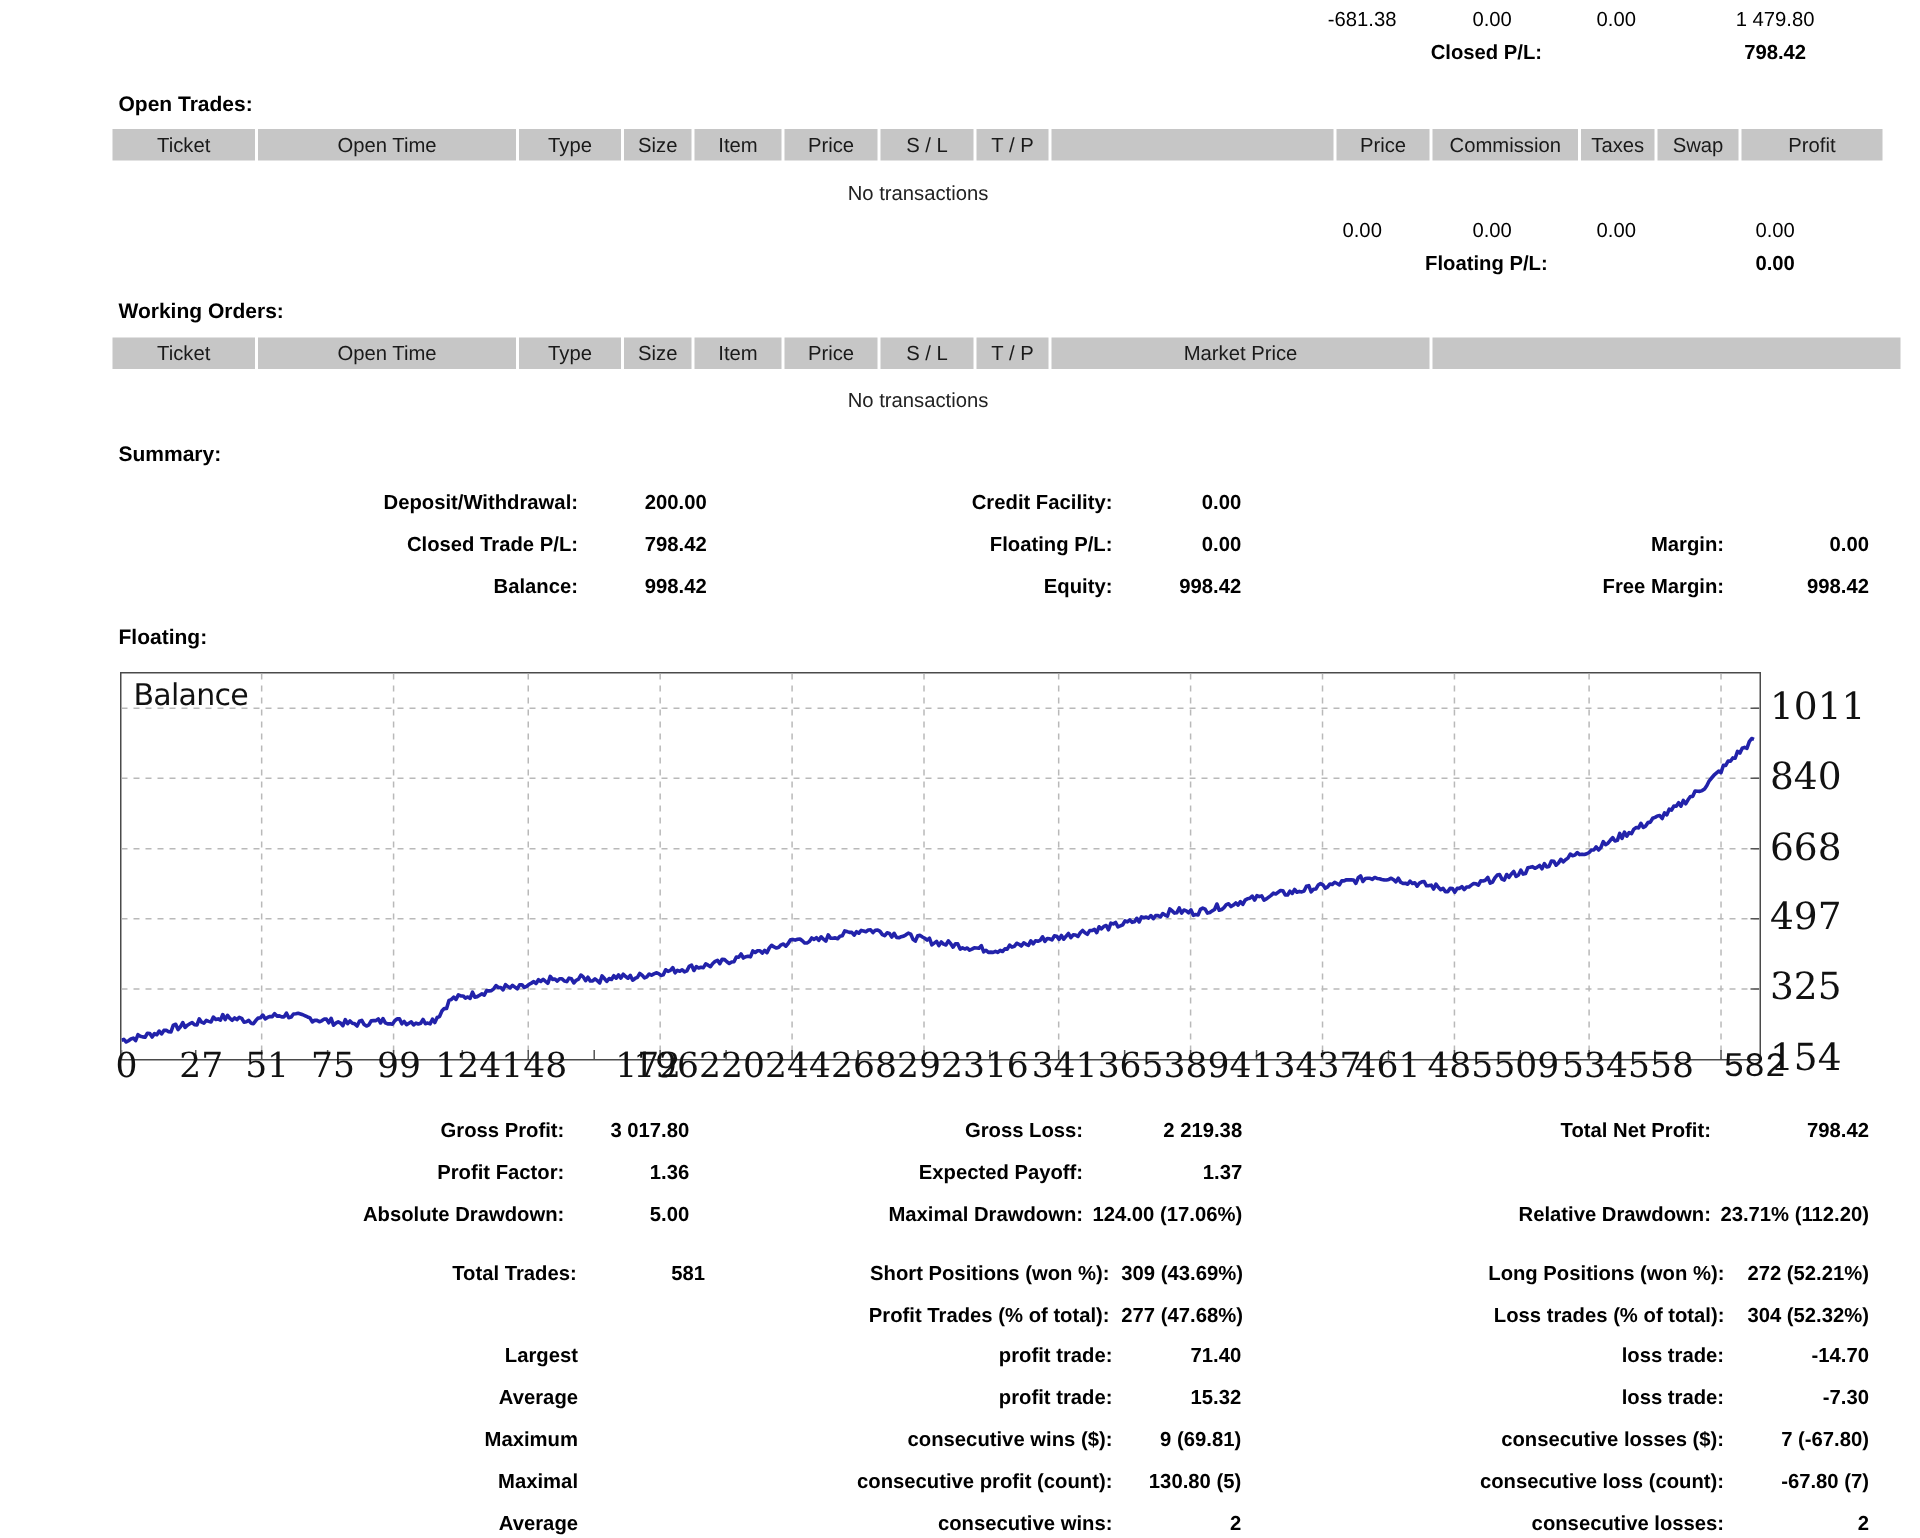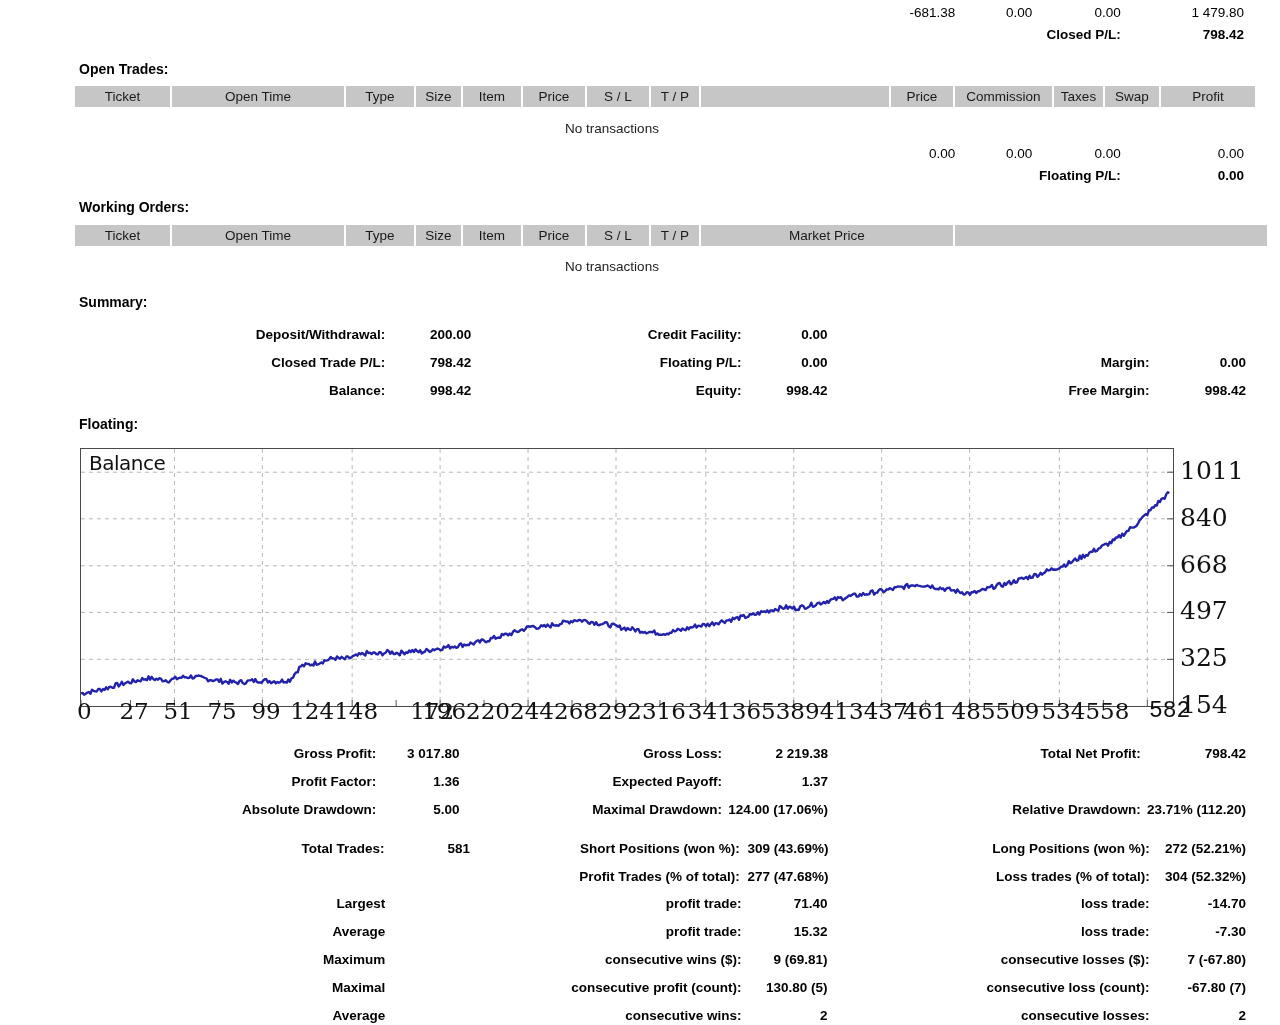--- a/index.html
+++ b/index.html
@@ -5,21 +5,21 @@
   html,body{margin:0;padding:0;}
   body{
     width:1280px;height:1025px;background:#ffffff;
     font-family:"Liberation Sans","DejaVu Sans",sans-serif;
     font-size:13.5px;color:#000;overflow:hidden;
   }
   .page{position:relative;width:1280px;height:1025px;}
 
   
   .b{font-weight:bold;}
-  .r{text-align:right;}
+  .r{text-align:center;}
   .sec-title{font-weight:bold;font-size:14px;}
 
   
   .tbl{border-collapse:separate;border-spacing:2px 0;table-layout:fixed;}
   .tbl th{
     background:#c6c6c6;color:#1a1a1a;font-weight:normal;
     font-size:13.5px;padding:3px 4px;text-align:center;
     white-space:nowrap;
   }
   .notrans{text-align:center;font-size:13.5px;padding-top:4px;color:#222;}

